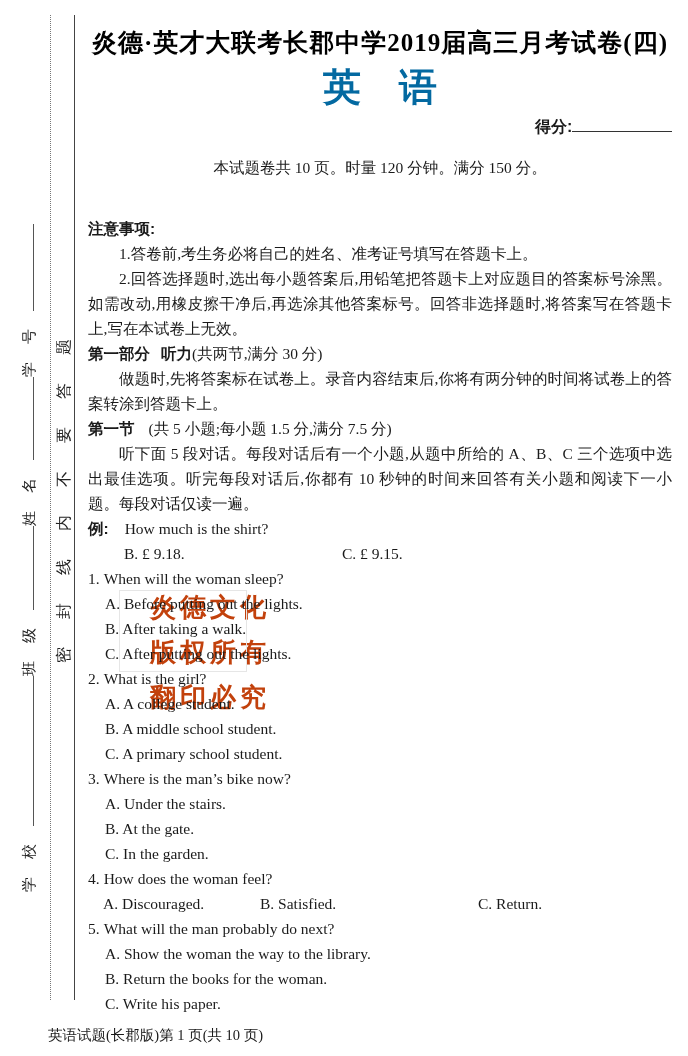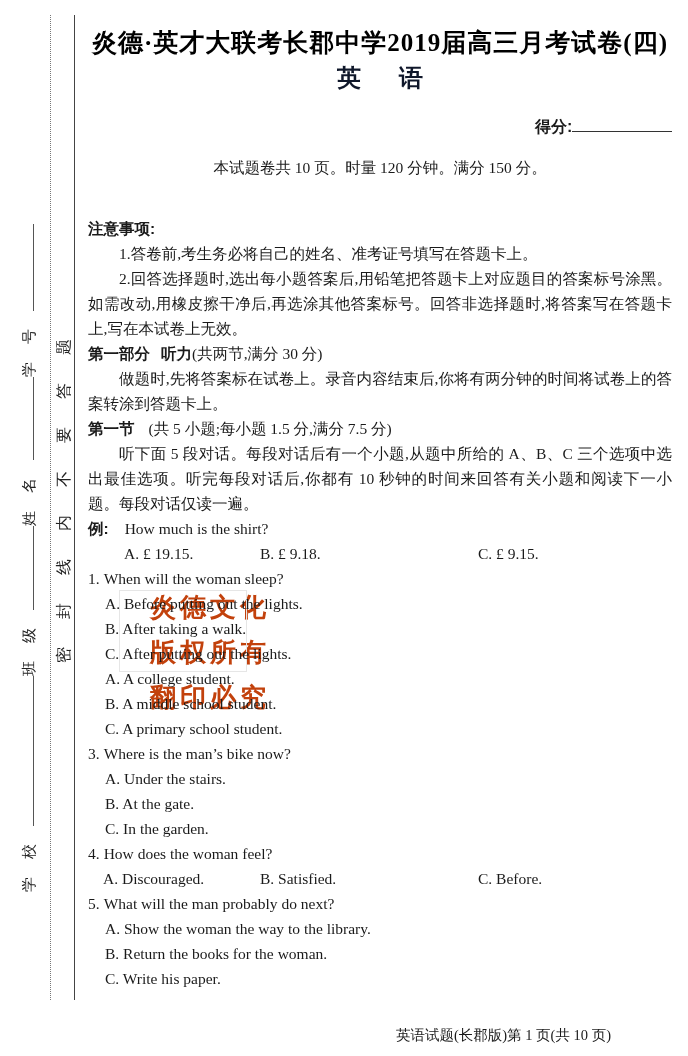--- a/index.html
+++ b/index.html
@@ -35,21 +35,21 @@
     border:1px solid #e6e6e6; }
   .wm-line { font-size:26px; letter-spacing:4px; line-height:45px;
     font-family:"Liberation Sans","DejaVu Sans",sans-serif; font-weight:bold; }
   
   .title1 {
     position:absolute; left:88px; top:26px; width:584px; text-align:center;
     font-size:25px; font-weight:900; letter-spacing:1px; color:#000;
   }
   .title2 {
     position:absolute; left:88px; top:62px; width:584px; text-align:center;
-    font-size:24px; font-weight:bold; color:#0f172a;
+    font-size:38px; font-weight:bold; color:#0369a1;
     font-family:"Liberation Sans","DejaVu Sans",sans-serif;
   }
   .title2 .ch2 { margin-left:38px; }
   .score-row { position:absolute; left:535px; top:117px; font-size:16px; }
   .score-label { font-family:"Liberation Sans","DejaVu Sans",sans-serif; font-weight:bold; }
   .score-line { display:inline-block; width:100px; height:15px;
     border-bottom:1px solid #333; vertical-align:baseline; }
   .meta { position:absolute; left:88px; top:158px; width:584px;
     text-align:center; font-size:15.5px; }
   
@@ -64,21 +64,21 @@
   .gap-md { display:inline-block; width:14px; }
   .opt-stack { margin-left:17px; }
   .opt-row { display:flex; margin-left:15px; }
   .opt-row .c1 { width:157px; } .opt-row .c2 { width:218px; }
   .ex-row { display:flex; margin-left:36px; }
   .ex-row .c1 { width:136px; } .ex-row .c2 { width:218px; }
   .ex-q { margin-left:16px; }
   .q-text { margin-left:4px; }
   
   .footer { position:absolute; left:0; top:1026px; width:611px;
-    text-align:right; font-size:14.5px; }
+    text-align:left; font-size:14.5px;padding-left:48px; }
 </style>
 </head>
 <body>
 
 <div class="page">
 
   <div class="v-line v-dotted"></div>
   <div class="v-line v-solid"></div>
 
   <div class="side-labels"><span>学校</span><span class="blank b1"></span><span>班级</span><span class="blank b2"></span><span>姓名</span><span class="blank b3"></span><span>学号</span><span class="blank b4"></span></div>
@@ -114,50 +114,52 @@
 
     <div>
       <span class="cn-bold">第一节</span><span class="gap-md"></span><span>(共 5 小题;每小题 1.5 分,满分 7.5 分)</span>
     </div>
     <div class="indent">听下面 5 段对话。每段对话后有一个小题,从题中所给的 A、B、C 三个选项中选出最佳选项。听完每段对话后,你都有 10 秒钟的时间来回答有关小题和阅读下一小题。每段对话仅读一遍。</div>
 
     <div>
       <span class="cn-bold">例:</span><span class="ex-q">How much is the shirt?</span>
     </div>
     <div class="ex-row">
-      <span class="c1">A. £ 19.15.</span>
       <span class="c2">B. £ 9.18.</span>
       <span>C. £ 9.15.</span>
     </div>
 
     <div>
       <span>1.</span><span class="q-text">When will the woman sleep?</span>
     </div>
     <div class="opt-stack">A. Before putting out the lights.</div>
     <div class="opt-stack">B. After taking a walk.</div>
     <div class="opt-stack">C. After putting out the lights.</div>
 
+    <div>
+      <span>2.</span><span class="q-text">What is the girl?</span>
+    </div>
     <div class="opt-stack">A. A college student.</div>
     <div class="opt-stack">B. A middle school student.</div>
     <div class="opt-stack">C. A primary school student.</div>
 
     <div>
       <span>3.</span><span class="q-text">Where is the man’s bike now?</span>
     </div>
     <div class="opt-stack">A. Under the stairs.</div>
     <div class="opt-stack">B. At the gate.</div>
     <div class="opt-stack">C. In the garden.</div>
 
     <div>
       <span>4.</span><span class="q-text">How does the woman feel?</span>
     </div>
     <div class="opt-row">
       <span class="c1">A. Discouraged.</span>
       <span class="c2">B. Satisfied.</span>
-      <span>C. Before.</span>
+      <span>C. Return.</span>
     </div>
 
     <div>
       <span>5.</span><span class="q-text">What will the man probably do next?</span>
     </div>
     <div class="opt-stack">A. Show the woman the way to the library.</div>
     <div class="opt-stack">B. Return the books for the woman.</div>
     <div class="opt-stack">C. Write his paper.</div>
 
   </div>

